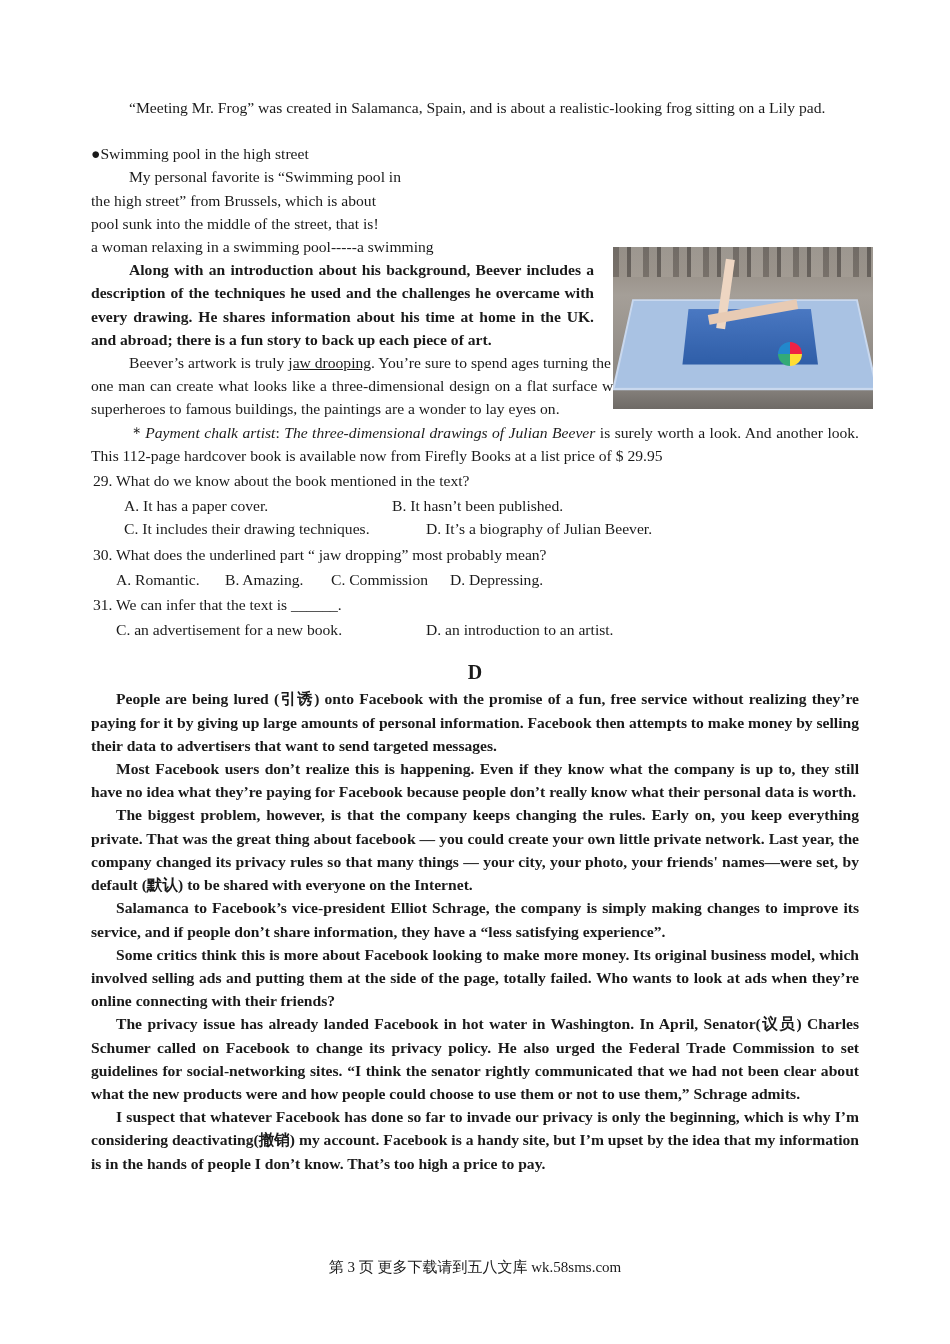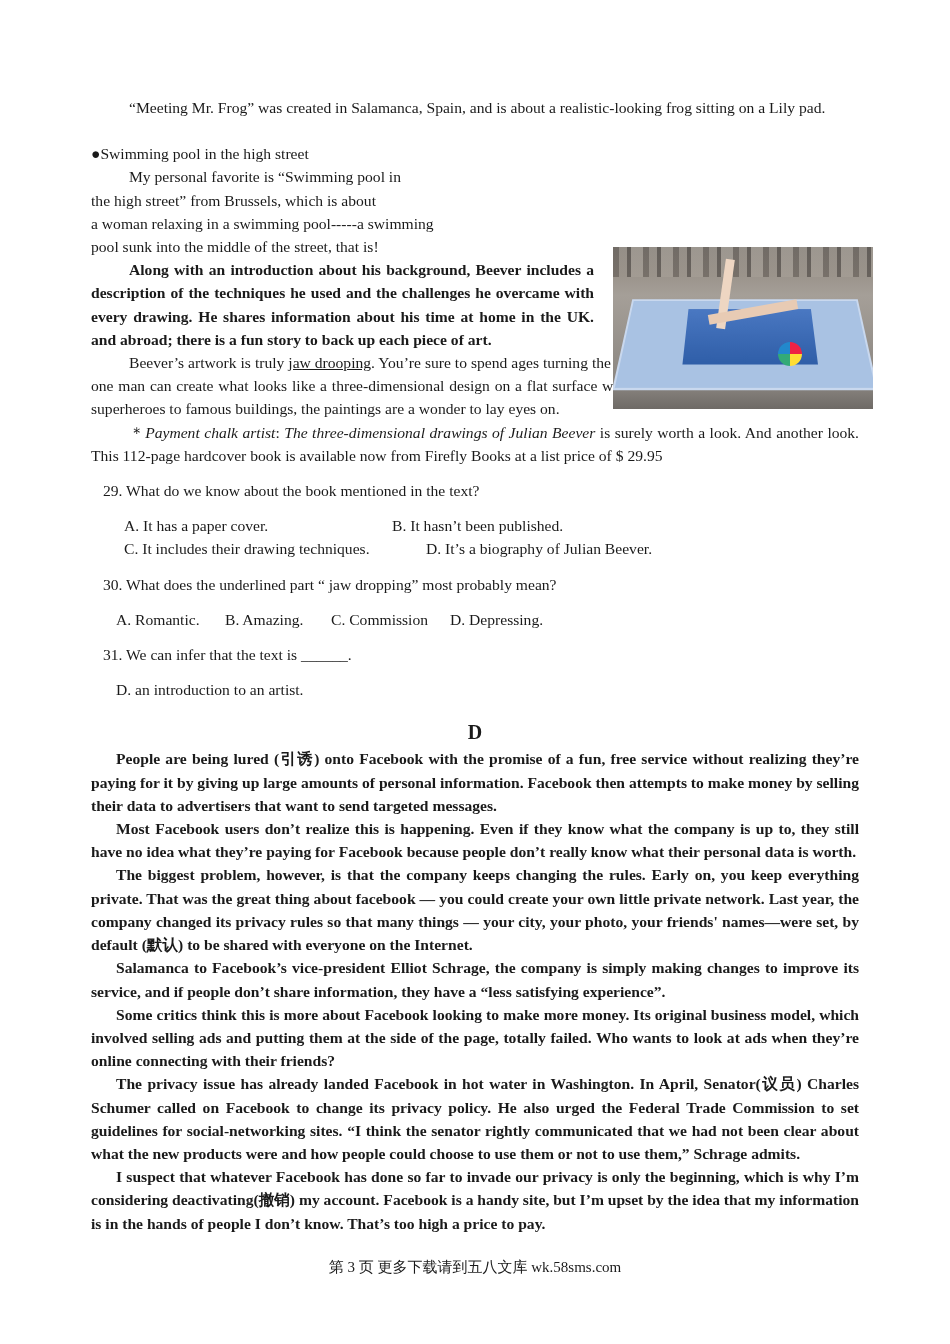--- a/index.html
+++ b/index.html
@@ -30,42 +30,42 @@
   .pool-inner {
     position: absolute; left: 60px; top: 10px; width: 130px; height: 60px;
     background: linear-gradient(180deg, #4a78c2, #2f5ea8);
   }
   .ball { position: absolute; left: 165px; top: 95px; width: 24px; height: 24px; border-radius: 50%;
     background: conic-gradient(#e24 0 25%, #fd3 0 50%, #3a7 0 75%, #28c 0); }
   .woman { position: absolute; left: 95px; top: 60px; width: 90px; height: 10px; background: #e8cbb4; transform: rotate(-10deg); }
   .leg { position: absolute; left: 108px; top: 12px; width: 9px; height: 70px; background: #eed6c2; transform: rotate(8deg); }
   .crowd { position: absolute; left: 0; top: 0; width: 100%; height: 30px;
     background: repeating-linear-gradient(90deg, #5a534d 0 6px, #9a938a 6px 14px, #3f3a36 14px 18px, #a8a198 18px 30px); opacity: .55; }
-  .q { margin: 12px; line-height: 23.2px; }
+  .q { margin: 2px; line-height: 23.2px; }
   .opt-row { display: flex; line-height: 23.2px; }
   .heading { text-align: center; font-weight: bold; font-size: 20px; margin: 0; line-height: 30px; }
   .footer {
     position: absolute; top: 1257px; left: 0; width: 950px; text-align: center;
     font-size: 15px; line-height: 20px;
   }
 </style>
 </head>
 <body>
 
 <div class="page">
 
   <p class="p ind">“Meeting Mr. Frog” was created in Salamanca, Spain, and is about a realistic-looking frog sitting on a Lily pad.</p>
   <div class="gap"></div>
 
   <div class="float-wrap">
     <p class="p">●Swimming pool in the high street</p>
     <p class="p ind" style="text-align:left">My personal favorite is “Swimming pool in</p>
     <p class="p" style="text-align:left">the high street” from Brussels, which is about</p>
+    <p class="p" style="text-align:left">pool sunk into the middle of the street, that is!</p>
     <p class="p" style="text-align:left">a woman relaxing in a swimming pool-----a swimming</p>
-    <p class="p" style="text-align:left">pool sunk into the middle of the street, that is!</p>
     <p class="p ind mid">Along with an introduction about his background, Beever includes a description of the techniques he used and the challenges he overcame with every drawing. He shares information about his time at home in the UK. and abroad; there is a fun story to back up each piece of art.</p>
 
     <div class="photo" title="3D chalk drawing of a woman relaxing in a swimming pool on a street">
       <div class="crowd"></div>
       <div class="pool">
         <div class="pool-inner"></div>
       </div>
       <div class="leg"></div>
       <div class="woman"></div>
       <div class="ball"></div>
@@ -94,20 +94,21 @@
       <span style="width:109px">A. Romantic.</span>
       <span style="width:106px">B. Amazing.</span>
       <span style="width:119px">C. Commission</span>
       <span>D. Depressing.</span>
     </div>
   </div>
 
   <div>
     <p class="q">31. We can infer that the text is ______.</p>
     <div class="opt-row" style="padding-left:25px">
+      <span style="width:310px">C. an advertisement for a new book.</span>
       <span>D. an introduction to an artist.</span>
     </div>
   </div>
 
   <div style="height:16px"></div>
   <p class="heading">D</p>
 
   <p class="p ind2">People are being lured (引诱) onto Facebook with the promise of a fun, free service without realizing they’re paying for it by giving up large amounts of personal information. Facebook then attempts to make money by selling their data to advertisers that want to send targeted messages.</p>
   <p class="p ind2">Most Facebook users don’t realize this is happening. Even if they know what the company is up to, they still have no idea what they’re paying for Facebook because people don’t really know what their personal data is worth.</p>
   <p class="p ind2">The biggest problem, however, is that the company keeps changing the rules. Early on, you keep everything private. That was the great thing about facebook — you could create your own little private network. Last year, the company changed its privacy rules so that many things — your city, your photo, your friends' names—were set, by default (默认) to be shared with everyone on the Internet.</p>

